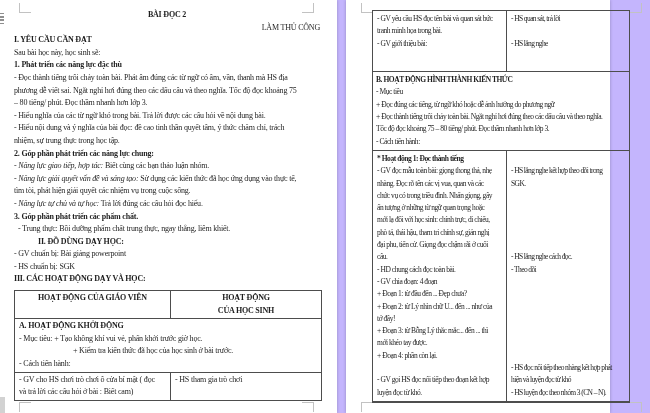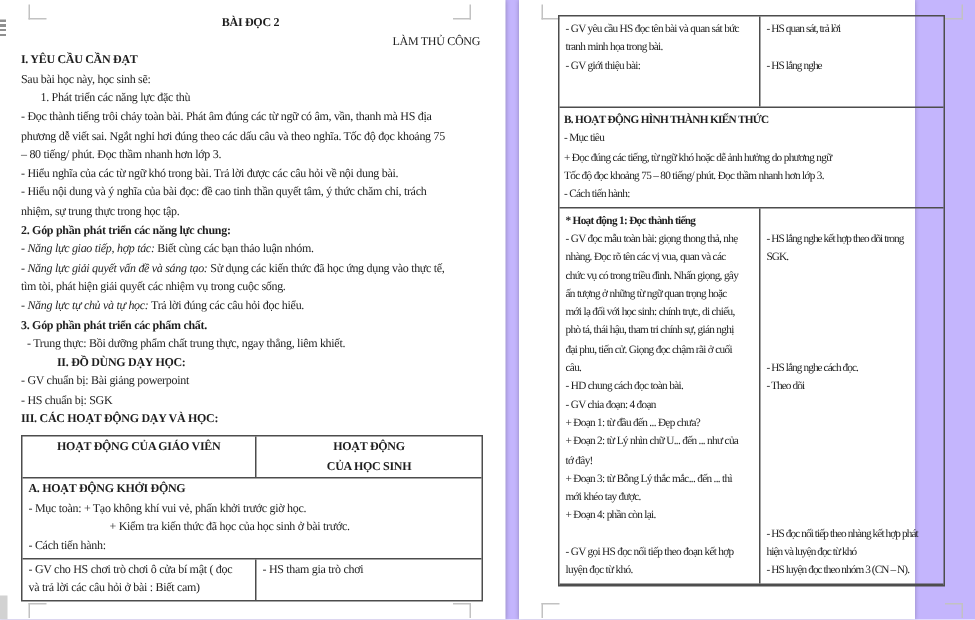--- a/index.html
+++ b/index.html
@@ -57,21 +57,21 @@
     <div class="crop tl" style="left:19px;top:3px;"></div>
     <div class="crop tr" style="left:302px;top:3px;"></div>
     <div class="crop bl" style="left:19px;top:402px;"></div>
     <div class="crop br" style="left:302px;top:402px;"></div>
 
     <div class="body-text">
         <div class="tline" style="font-weight: bold; text-align: center;">BÀI ĐỌC 2</div>
         <div class="tline" style="font-weight: normal; text-align: right;">LÀM THỦ CÔNG</div>
         <div class="tline" style="font-weight: bold;">I. YÊU CẦU CẦN ĐẠT</div>
         <div class="tline">Sau bài học này, học sinh sẽ:</div>
-        <div class="tline" style="font-weight: normal; margin-left: 13px;">1. Phát triển các năng lực đặc thù</div>
+        <div class="tline" style="font-weight: bold;">1. Phát triển các năng lực đặc thù</div>
         <div class="tline">- Đọc thành tiếng trôi chảy toàn bài. Phát âm đúng các từ ngữ có âm, vần, thanh mà HS địa</div>
         <div class="tline">phương dễ viết sai. Ngắt nghỉ hơi đúng theo các dấu câu và theo nghĩa. Tốc độ đọc khoảng 75</div>
         <div class="tline">– 80 tiếng/ phút. Đọc thầm nhanh hơn lớp 3.</div>
         <div class="tline">- Hiểu nghĩa của các từ ngữ khó trong bài. Trả lời được các câu hỏi về nội dung bài.</div>
         <div class="tline">- Hiểu nội dung và ý nghĩa của bài đọc: đề cao tinh thần quyết tâm, ý thức chăm chỉ, trách</div>
         <div class="tline">nhiệm, sự trung thực trong học tập.</div>
         <div class="tline" style="font-weight: bold;">2. Góp phần phát triển các năng lực chung:</div>
         <div class="tline"><span>- </span><span style="font-style: italic;">Năng lực giao tiếp, hợp tác:</span><span> Biết cùng các bạn thảo luận nhóm.</span></div>
         <div class="tline"><span>- </span><span style="font-style: italic;">Năng lực giải quyết vấn đề và sáng tạo:</span><span> Sử dụng các kiến thức đã học ứng dụng vào thực tế,</span></div>
         <div class="tline">tìm tòi, phát hiện giải quyết các nhiệm vụ trong cuộc sống.</div>
@@ -87,21 +87,21 @@
     <div class="lt">
       <div class="hdr">
         <div class="h1">HOẠT ĐỘNG CỦA GIÁO VIÊN</div>
         <div class="h2">
           <div class="tline">HOẠT ĐỘNG</div>
           <div class="tline">CỦA HỌC SINH</div>
         </div>
       </div>
       <div class="rowa">
           <div class="tline" style="font-weight: bold;">A. HOẠT ĐỘNG KHỞI ĐỘNG</div>
-          <div class="tline">- Mục toàn: + Tạo không khí vui vẻ, phấn khởi trước giờ học.</div>
+          <div class="tline">- Mục tiêu: + Tạo không khí vui vẻ, phấn khởi trước giờ học.</div>
           <div class="tline" style="padding-left: 54px;">+ Kiểm tra kiến thức đã học của học sinh ở bài trước.</div>
           <div class="tline">- Cách tiến hành:</div>
         </div>
       <div class="row2">
         <div class="c1">
             <div class="tline">- GV cho HS chơi trò chơi ô cửa bí mật ( đọc</div>
             <div class="tline">và trả lời các câu hỏi ở bài : Biết cam)</div>
           </div>
         <div class="c2">
             <div class="tline">- HS tham gia trò chơi</div>
@@ -127,20 +127,21 @@
         <div class="rc2">
             <div class="tline">- HS quan sát, trả lời</div>
             <div class="tline">&nbsp;</div>
             <div class="tline">- HS lắng nghe</div>
           </div>
       </div>
       <div class="merged">
           <div class="tline" style="font-weight: bold;">B. HOẠT ĐỘNG HÌNH THÀNH KIẾN THỨC</div>
           <div class="tline">- Mục tiêu</div>
           <div class="tline">+ Đọc đúng các tiếng, từ ngữ khó hoặc dễ ảnh hưởng do phương ngữ</div>
+          <div class="tline">+ Đọc thành tiếng trôi chảy toàn bài. Ngắt nghỉ hơi đúng theo các dấu câu và theo nghĩa.</div>
           <div class="tline">Tốc độ đọc khoảng 75 – 80 tiếng/ phút. Đọc thầm nhanh hơn lớp 3.</div>
           <div class="tline">- Cách tiến hành:</div>
         </div>
       <div class="row">
         <div class="rc1">
             <div class="tline" style="font-weight: bold;">* Hoạt động 1: Đọc thành tiếng</div>
             <div class="tline">- GV đọc mẫu toàn bài: giọng thong thả, nhẹ</div>
             <div class="tline">nhàng. Đọc rõ tên các vị vua, quan và các</div>
             <div class="tline">chức vụ có trong triều đình. Nhấn giọng, gây</div>
             <div class="tline">ấn tượng ở những từ ngữ quan trọng hoặc</div>

